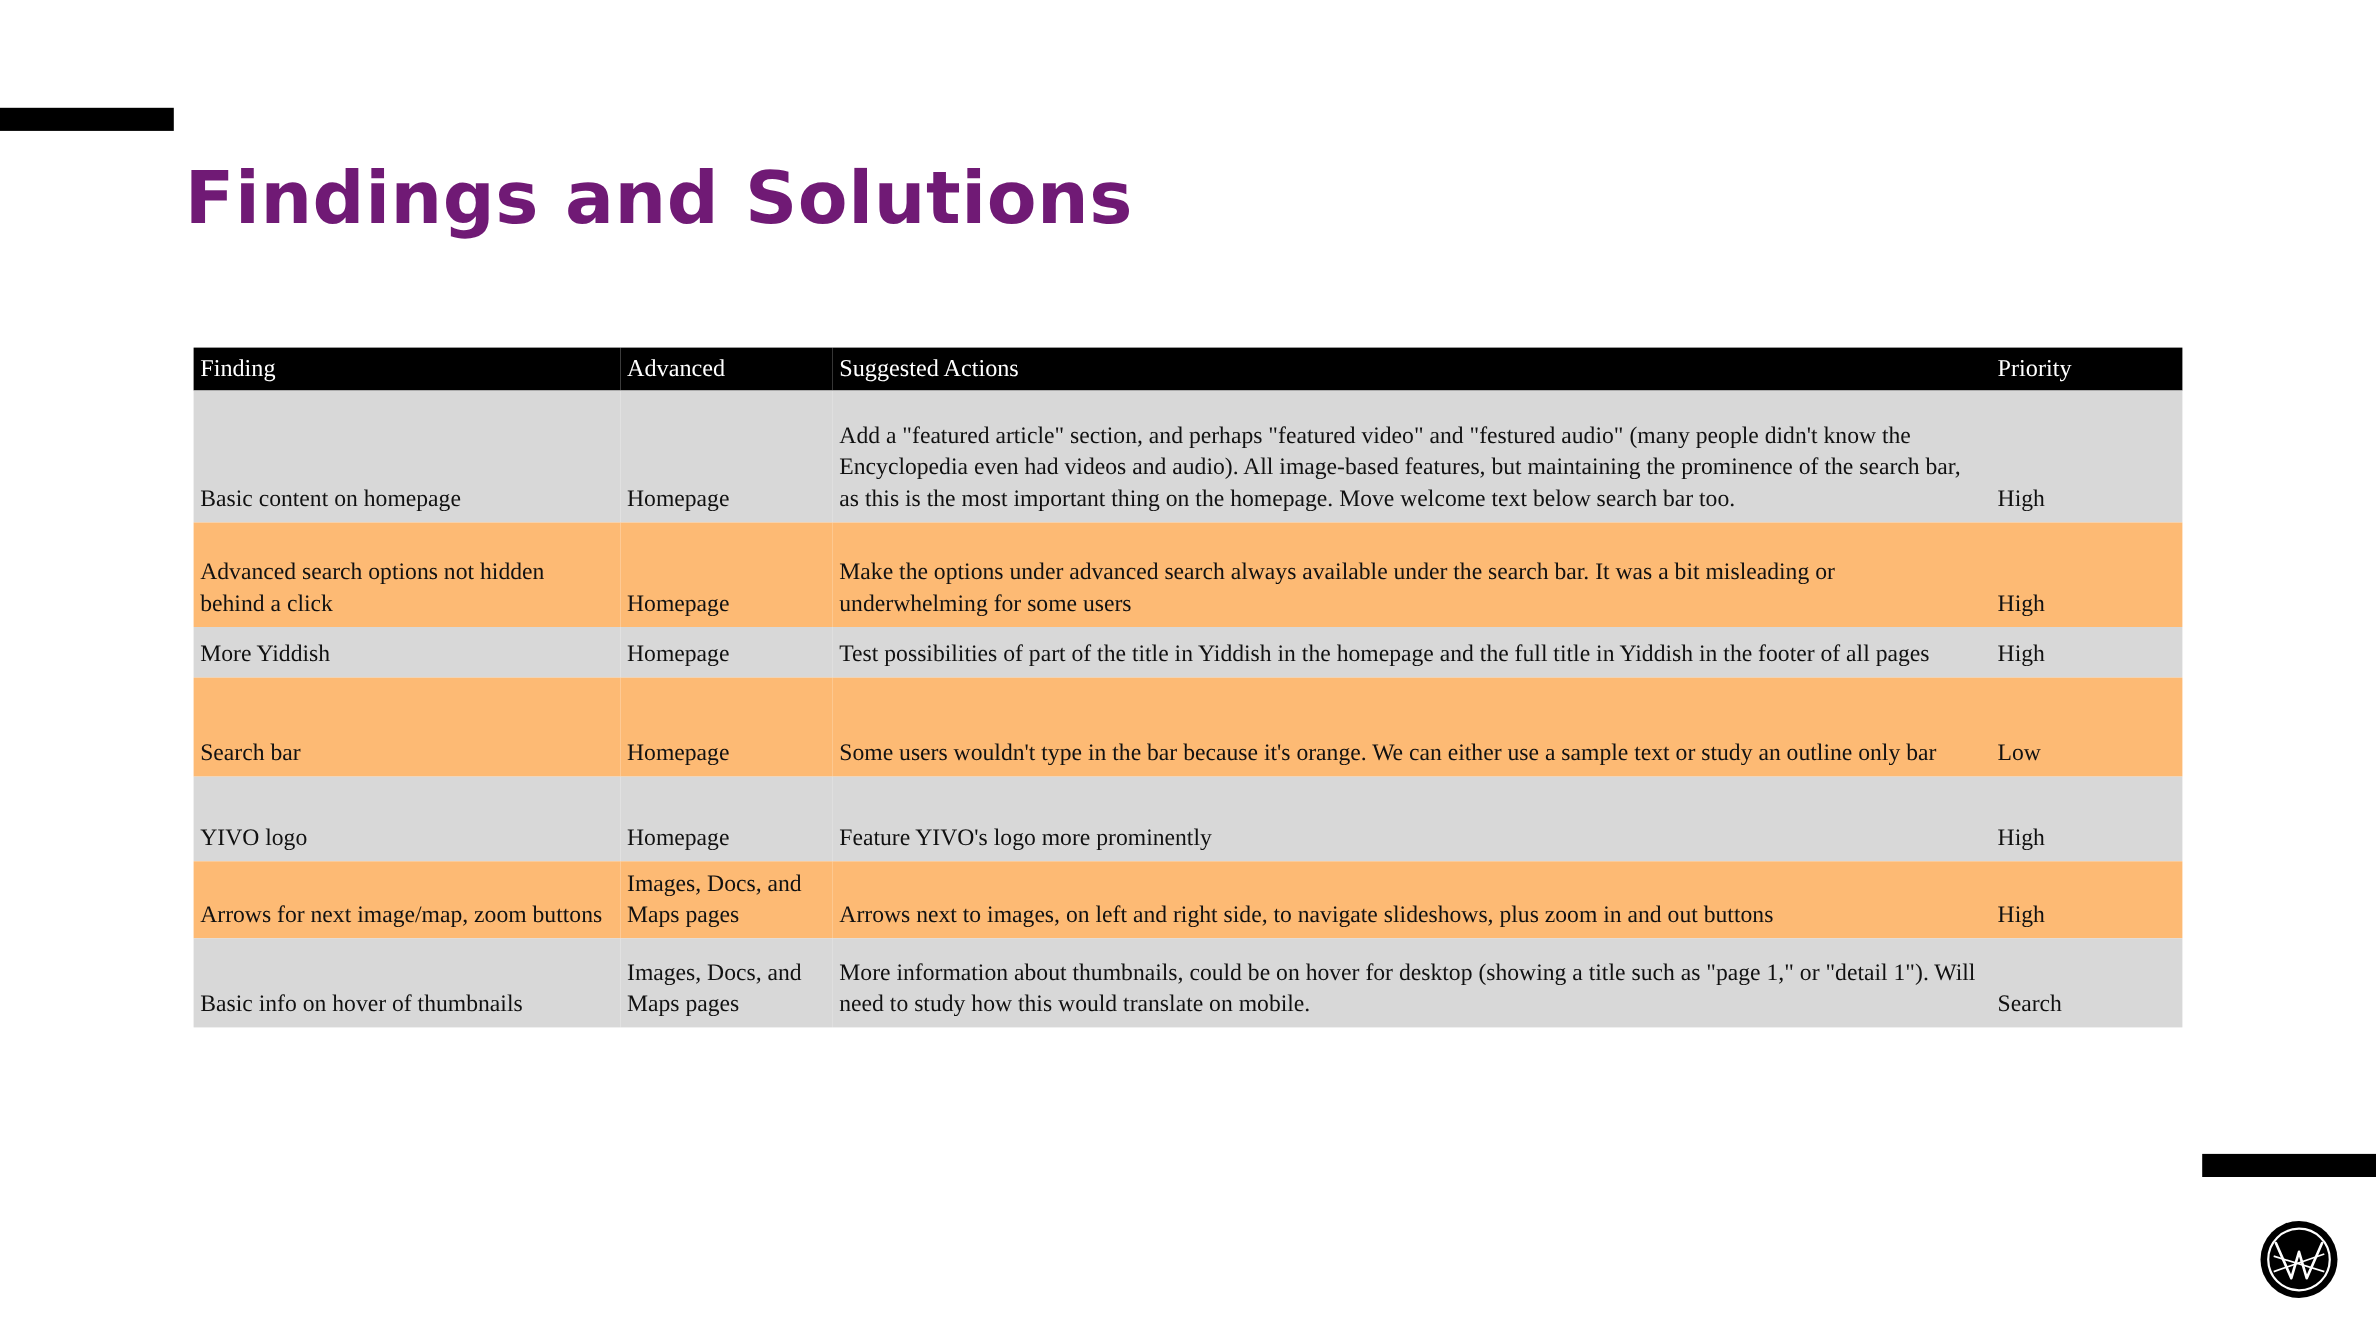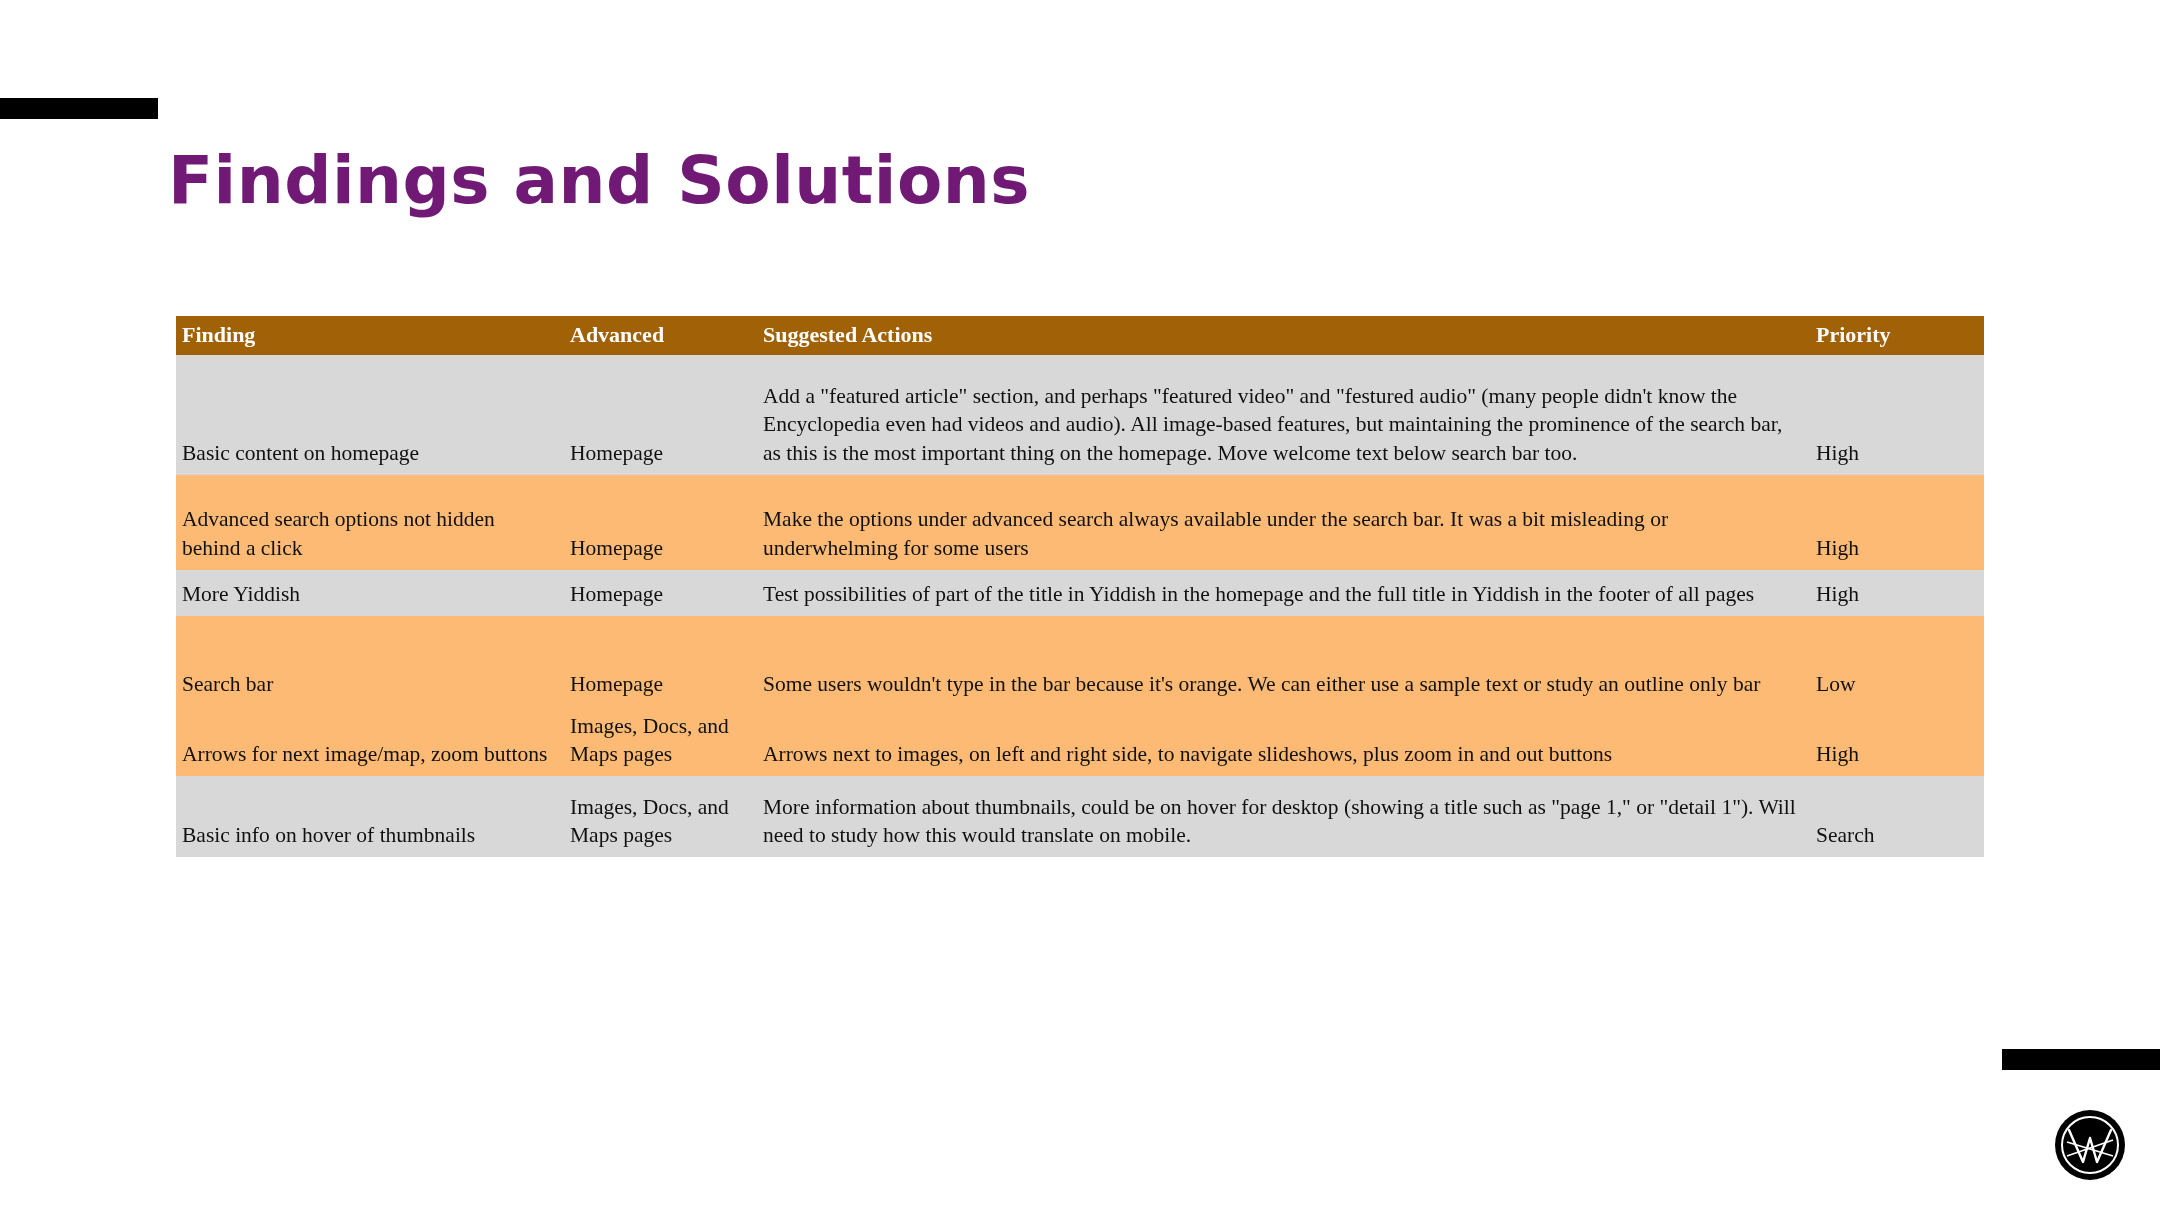--- a/index.html
+++ b/index.html
@@ -55,24 +55,24 @@
   table.findings {
     border-collapse: collapse;
     width: 1808px;
     table-layout: fixed;
     font-family: "Liberation Serif", serif;
     font-size: 21.5px;
     color: #111111;
   }
 
   table.findings th {
-    background: #a16207;
+    background: #000000;
     color: #ffffff;
     text-align: left;
-    font-weight: bold;
+    font-weight: normal;
     font-size: 22px;
     padding: 5px 6px 6px 6px;
     vertical-align: middle;
     line-height: 1.25;
   }
 
   table.findings td {
     vertical-align: bottom;
     padding: 6px 6px 7px 6px;
     line-height: 1.33;
@@ -140,20 +140,26 @@
         <td>Homepage</td>
         <td>Test possibilities of part of the title in Yiddish in the homepage and the full title in Yiddish in the footer of all pages</td>
         <td>High</td>
       </tr>
       <tr class="plain" style="height:90px">
         <td>Search bar</td>
         <td>Homepage</td>
         <td>Some users wouldn't type in the bar because it's orange. We can either use a sample text or study an outline only bar</td>
         <td>Low</td>
       </tr>
+      <tr class="shaded" style="height:77px">
+        <td>YIVO logo</td>
+        <td>Homepage</td>
+        <td>Feature YIVO's logo more prominently</td>
+        <td>High</td>
+      </tr>
       <tr class="plain" style="height:70px">
         <td>Arrows for next image/map, zoom buttons</td>
         <td>Images, Docs, and Maps pages</td>
         <td>Arrows next to images, on left and right side, to navigate slideshows, plus zoom in and out buttons</td>
         <td>High</td>
       </tr>
       <tr class="shaded" style="height:81px">
         <td>Basic info on hover of thumbnails</td>
         <td>Images, Docs, and Maps pages</td>
         <td>More information about thumbnails, could be on hover for desktop (showing a title such as "page 1," or "detail 1"). Will need to study how this would translate on mobile.</td>

